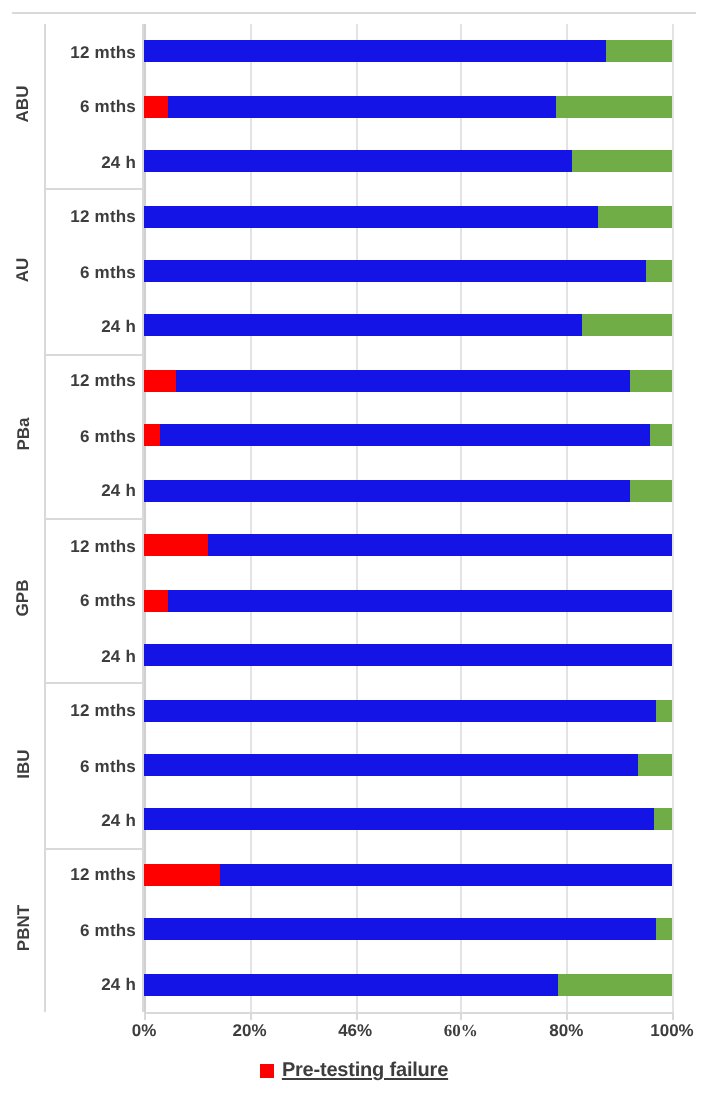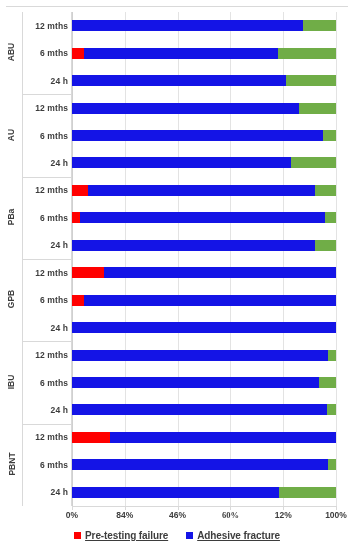--- a/index.html
+++ b/index.html
@@ -290,35 +290,31 @@
         <div class="seg" title="24 h — 21.5%" style="left: 207.24px; width: 56.76px; background: rgb(112, 173, 71);"></div>
       </div>
     </div>
 
   <div class="axis-base"></div>
 
   <div id="xlayer">
       <div class="xtick" style="left: 72px;"></div>
       <div class="xlab" style="left: 72px;">0%</div>
       <div class="xtick" style="left: 124.8px;"></div>
-      <div class="xlab" style="left: 124.8px;">84%</div>
+      <div class="xlab" style="left: 124.8px;">20%</div>
       <div class="xtick" style="left: 177.6px;"></div>
       <div class="xlab" style="left: 177.6px;">46%</div>
       <div class="xtick" style="left: 230.4px;"></div>
       <div class="xlab" style="left: 230.4px; font-family: Liberation Serif, serif;">60%</div>
       <div class="xtick" style="left: 283.2px;"></div>
-      <div class="xlab" style="left: 283.2px;">12%</div>
+      <div class="xlab" style="left: 283.2px;">80%</div>
       <div class="xtick" style="left: 336px;"></div>
       <div class="xlab" style="left: 336px;">100%</div>
     </div>
 
   <div class="legend" id="legendlayer">
       <div class="legend-item">
         <span class="legend-swatch" style="background: rgb(255, 0, 0);"></span>
         <span class="legend-text">Pre-testing failure</span>
       </div>
-      <div class="legend-item">
-        <span class="legend-swatch" style="background: rgb(20, 20, 230);"></span>
-        <span class="legend-text">Adhesive fracture</span>
-      </div>
     </div>
 
 </div>
 
 </body></html>

